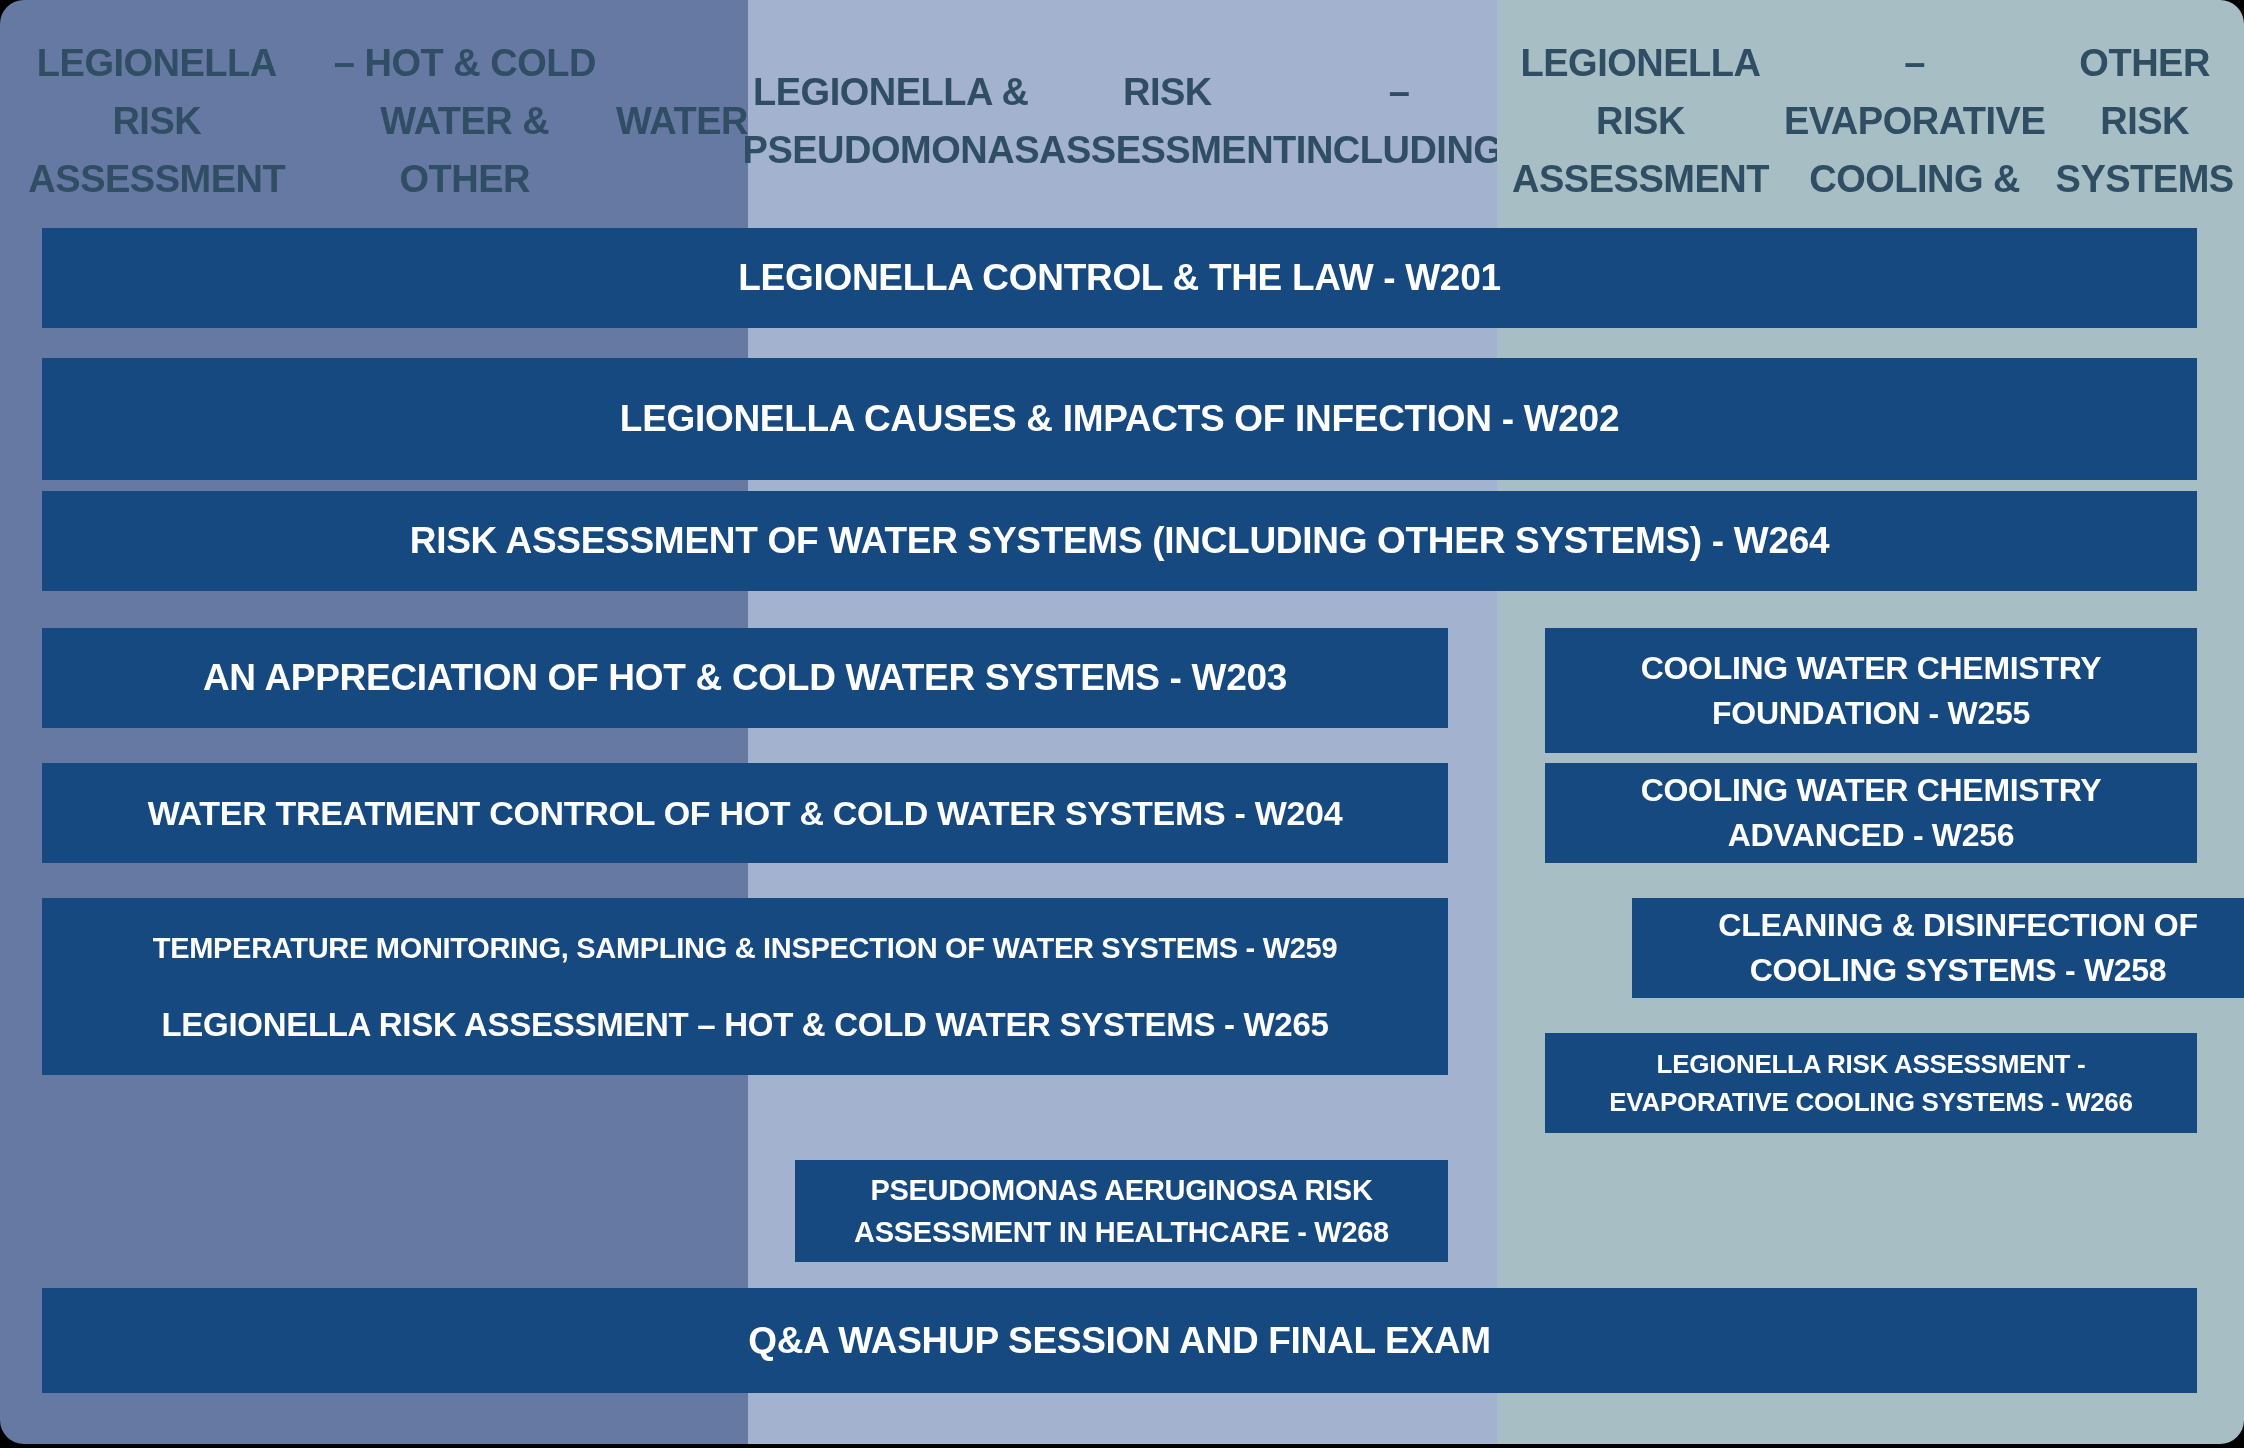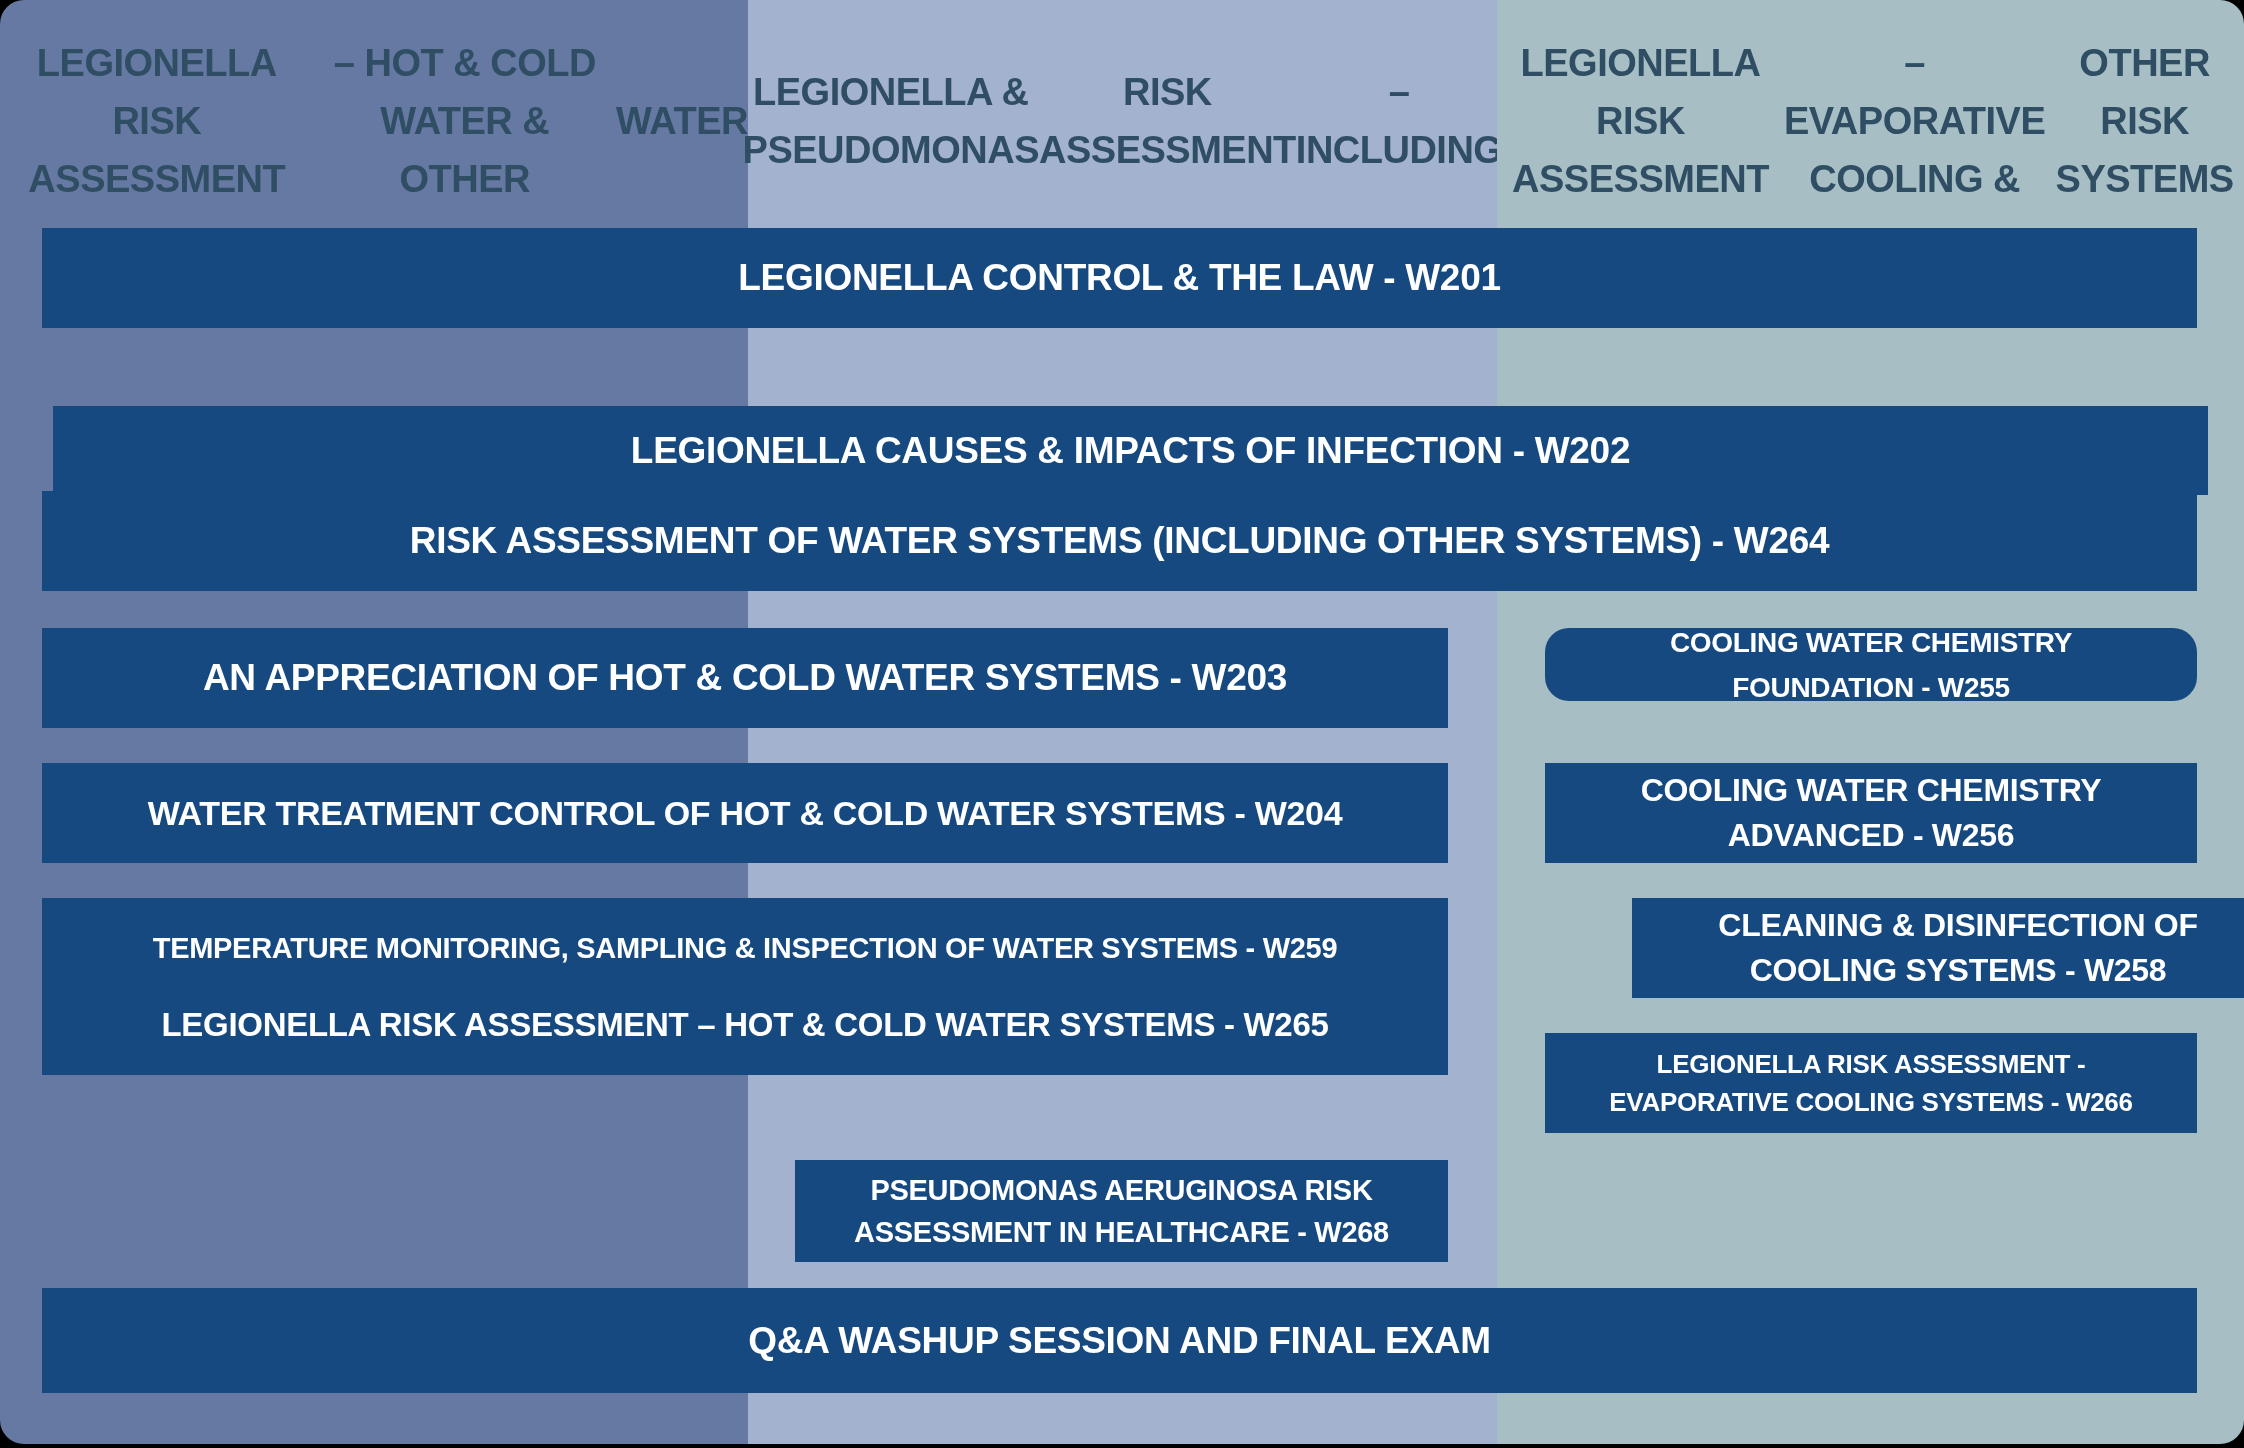--- a/index.html
+++ b/index.html
@@ -61,36 +61,36 @@
     text-align: center;
     font-weight: 700;
     letter-spacing: -0.3px;
     box-sizing: border-box;
     padding: 8px 24px;
   }
   .bar .bar-label { display: inline-block; }
 
   
   .bar-w201  { left: 42px; top: 228px;  width: 2155px; height: 100px; font-size: 37px; }
-  .bar-w202  { left: 53px; top: 358px;  width: 2155px; height: 89px; font-size: 37px; margin-top: 48px; }
+  .bar-w202  { left: 42px; top: 358px;  width: 2155px; height: 122px; font-size: 37px; }
   .bar-w264  { left: 42px; top: 491px;  width: 2155px; height: 100px; font-size: 37px; }
   .bar-final { left: 42px; top: 1288px; width: 2155px; height: 105px; font-size: 37px; }
 
   
   .bar-w203 { left: 42px; top: 628px;  width: 1406px; height: 100px; font-size: 37px; }
   .bar-w204 { left: 42px; top: 763px;  width: 1406px; height: 100px; font-size: 34px; }
   .bar-w259 { left: 42px; top: 898px;  width: 1406px; height: 100px; font-size: 29px; }
   .bar-w265 { left: 42px; top: 975px; width: 1406px; height: 100px; font-size: 33px; }
 
   
   .bar-w268 { left: 795px; top: 1160px; width: 653px; height: 102px; font-size: 29px; line-height: 42px; }
   .bar-w268 .bar-label { max-width: 600px; }
 
   
-  .bar-w255 { left: 1545px; top: 628px;  width: 652px; height: 73px; font-size: 28px; line-height: 45px; border-radius: 24px; }
+  .bar-w255 { left: 1545px; top: 628px;  width: 652px; height: 125px; font-size: 32px; line-height: 45px; }
   .bar-w256 { left: 1545px; top: 763px;  width: 652px; height: 100px; font-size: 32px; line-height: 45px; }
   .bar-w258 { left: 1632px; top: 898px;  width: 652px; height: 100px; font-size: 32px; line-height: 45px; }
   .bar-w266 { left: 1545px; top: 1033px; width: 652px; height: 100px; font-size: 26px; line-height: 38px; }
   .bar-w255 .bar-label, .bar-w256 .bar-label, .bar-w258 .bar-label { max-width: 580px; }
   .bar-w266 .bar-label { max-width: 545px; }
 </style>
 </head>
 <body>
 
 <div class="page">

